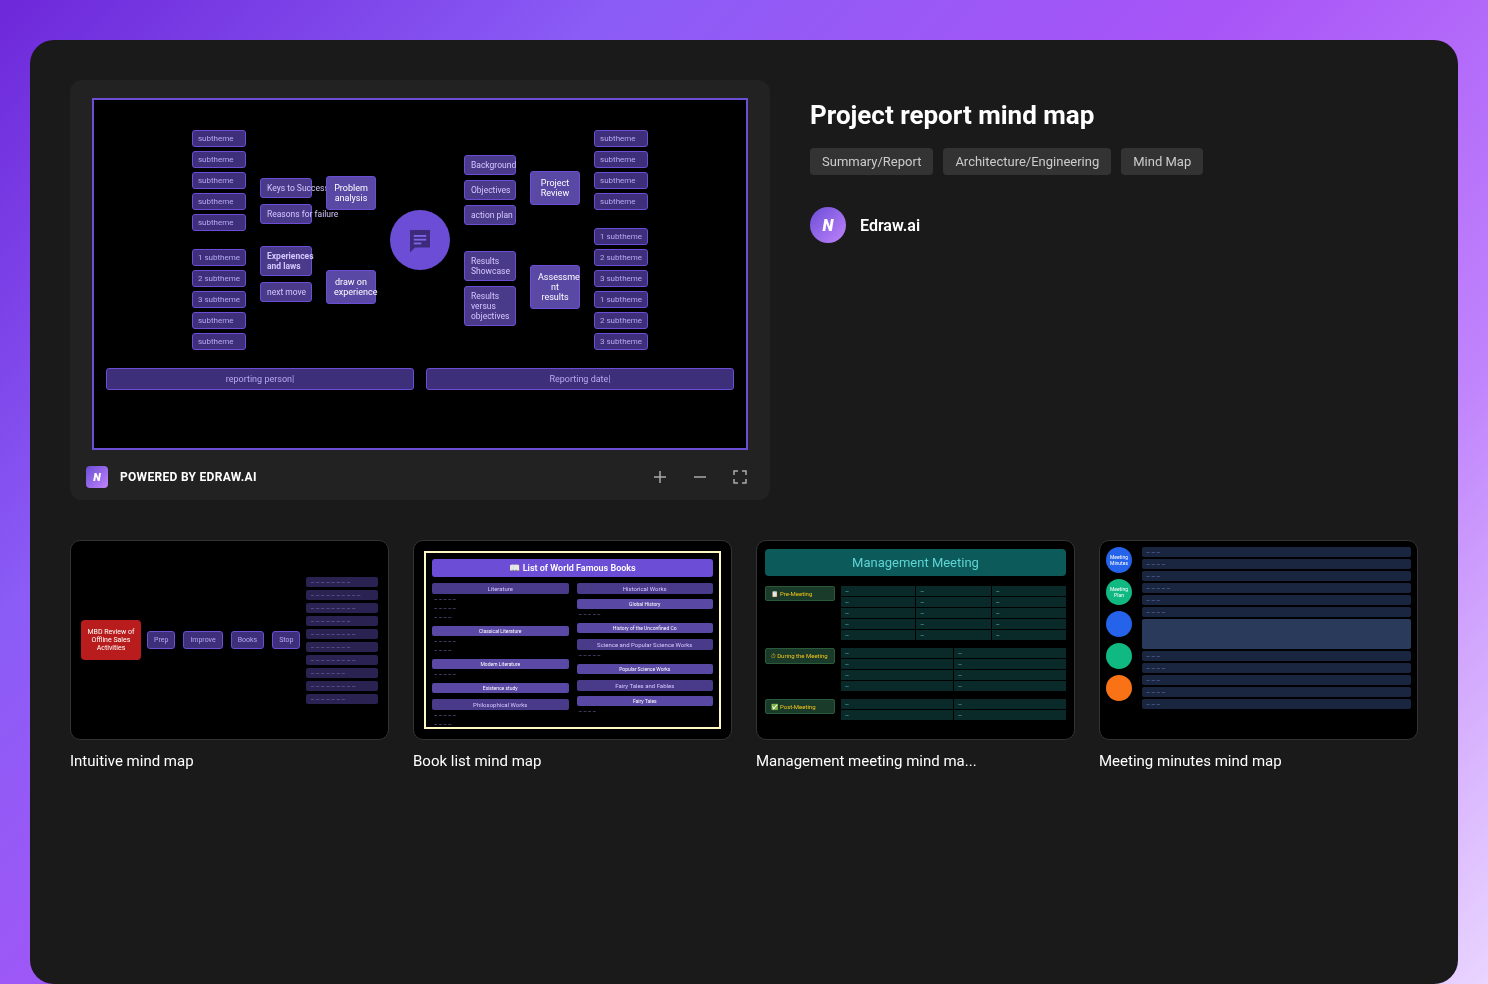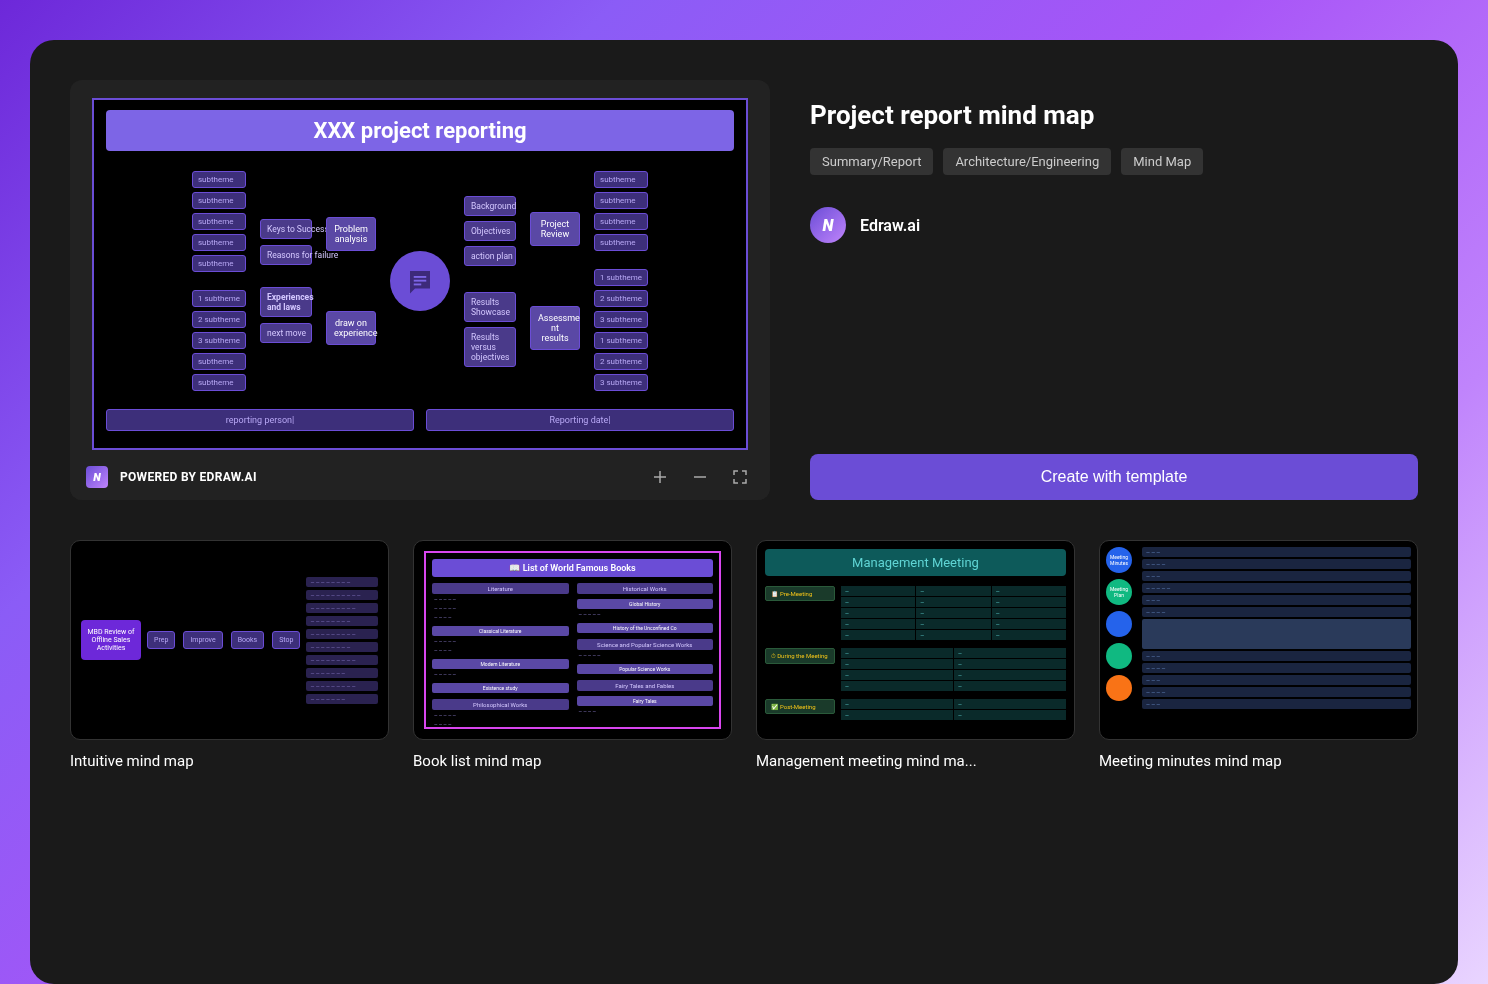--- a/index.html
+++ b/index.html
@@ -167,27 +167,27 @@
   .card-label {
     margin-top: 12px;
     font-size: 15px;
     color: #fff;
     white-space: nowrap;
     overflow: hidden;
     text-overflow: ellipsis;
   }
   
   .thumb1 { display:flex; align-items:center; gap:6px; }
-  .thumb1 .left-block { background:#6d28d9; color:#fff; font-size:7px; padding:8px 6px; border-radius:4px; text-align:center; width:60px; }
+  .thumb1 .left-block { background:#b91c1c; color:#fff; font-size:7px; padding:8px 6px; border-radius:4px; text-align:center; width:60px; }
   .thumb1 .mid-col { display:flex; gap:8px; }
   .thumb1 .mid-block { background:#3d2f7a; color:#b8a8f5; font-size:7px; padding:4px 6px; border-radius:3px; border:1px solid #6b4dd6; }
   .thumb1 .right-col { display:flex; flex-direction:column; gap:3px; flex:1; }
   .thumb1 .right-line { background:#2a2250; color:#8a7cc9; font-size:5px; padding:2px 4px; border-radius:2px; }
   
-  .thumb2 { border:2px solid #d946ef; height:100%; padding:6px; }
+  .thumb2 { border:2px solid #fef9c3; height:100%; padding:6px; }
   .thumb2-title { background:#6b4dd6; color:#fff; font-size:9px; text-align:center; padding:4px; border-radius:3px; margin-bottom:6px; font-weight:600; }
   .thumb2-cols { display:flex; gap:8px; }
   .thumb2-col { flex:1; display:flex; flex-direction:column; gap:2px; }
   .thumb2-header { background:#4a3a8a; color:#d4c8ff; font-size:6px; padding:2px 4px; border-radius:2px; text-align:center; }
   .thumb2-item { color:#8a7cc9; font-size:4.5px; padding:1px 2px; }
   .thumb2-tag { background:#5a48a5; color:#fff; font-size:5px; padding:2px 4px; border-radius:2px; text-align:center; margin-top:3px; }
   
   .thumb3 { padding:8px; }
   .thumb3-title { background:#0d5a5a; color:#5fd4d4; font-size:13px; text-align:center; padding:6px; border-radius:4px; font-weight:400; margin-bottom:10px; }
   .thumb3-section { display:flex; gap:6px; margin-bottom:8px; align-items:flex-start; }
@@ -204,21 +204,20 @@
 </style>
 </head>
 <body>
 
 <div class="app-window">
 
   <div class="top-section">
 
     <div class="preview-panel">
       <div class="mindmap-preview">
-        <div class="mm-title-bar">XXX project reporting</div>
         <div class="mm-body">
 
           <div class="mm-col" style="gap:18px;">
             <div class="mm-col">
               <div class="mm-node">subtheme</div>
               <div class="mm-node">subtheme</div>
               <div class="mm-node">subtheme</div>
               <div class="mm-node">subtheme</div>
               <div class="mm-node">subtheme</div>
             </div>
@@ -321,21 +320,20 @@
       <h1 class="template-title">Project report mind map</h1>
       <div class="tags">
         <span class="tag">Summary/Report</span>
         <span class="tag">Architecture/Engineering</span>
         <span class="tag">Mind Map</span>
       </div>
       <div class="author-row">
         <div class="author-avatar">N</div>
         <div class="author-name">Edraw.ai</div>
       </div>
-      <button class="create-btn">Create with template</button>
     </div>
   </div>
 
 
   <div class="templates-grid">
 
     <div class="template-card">
       <div class="card-thumb thumb1">
         <div class="left-block">MBD Review of Offline Sales Activities</div>
         <div class="mid-col">

